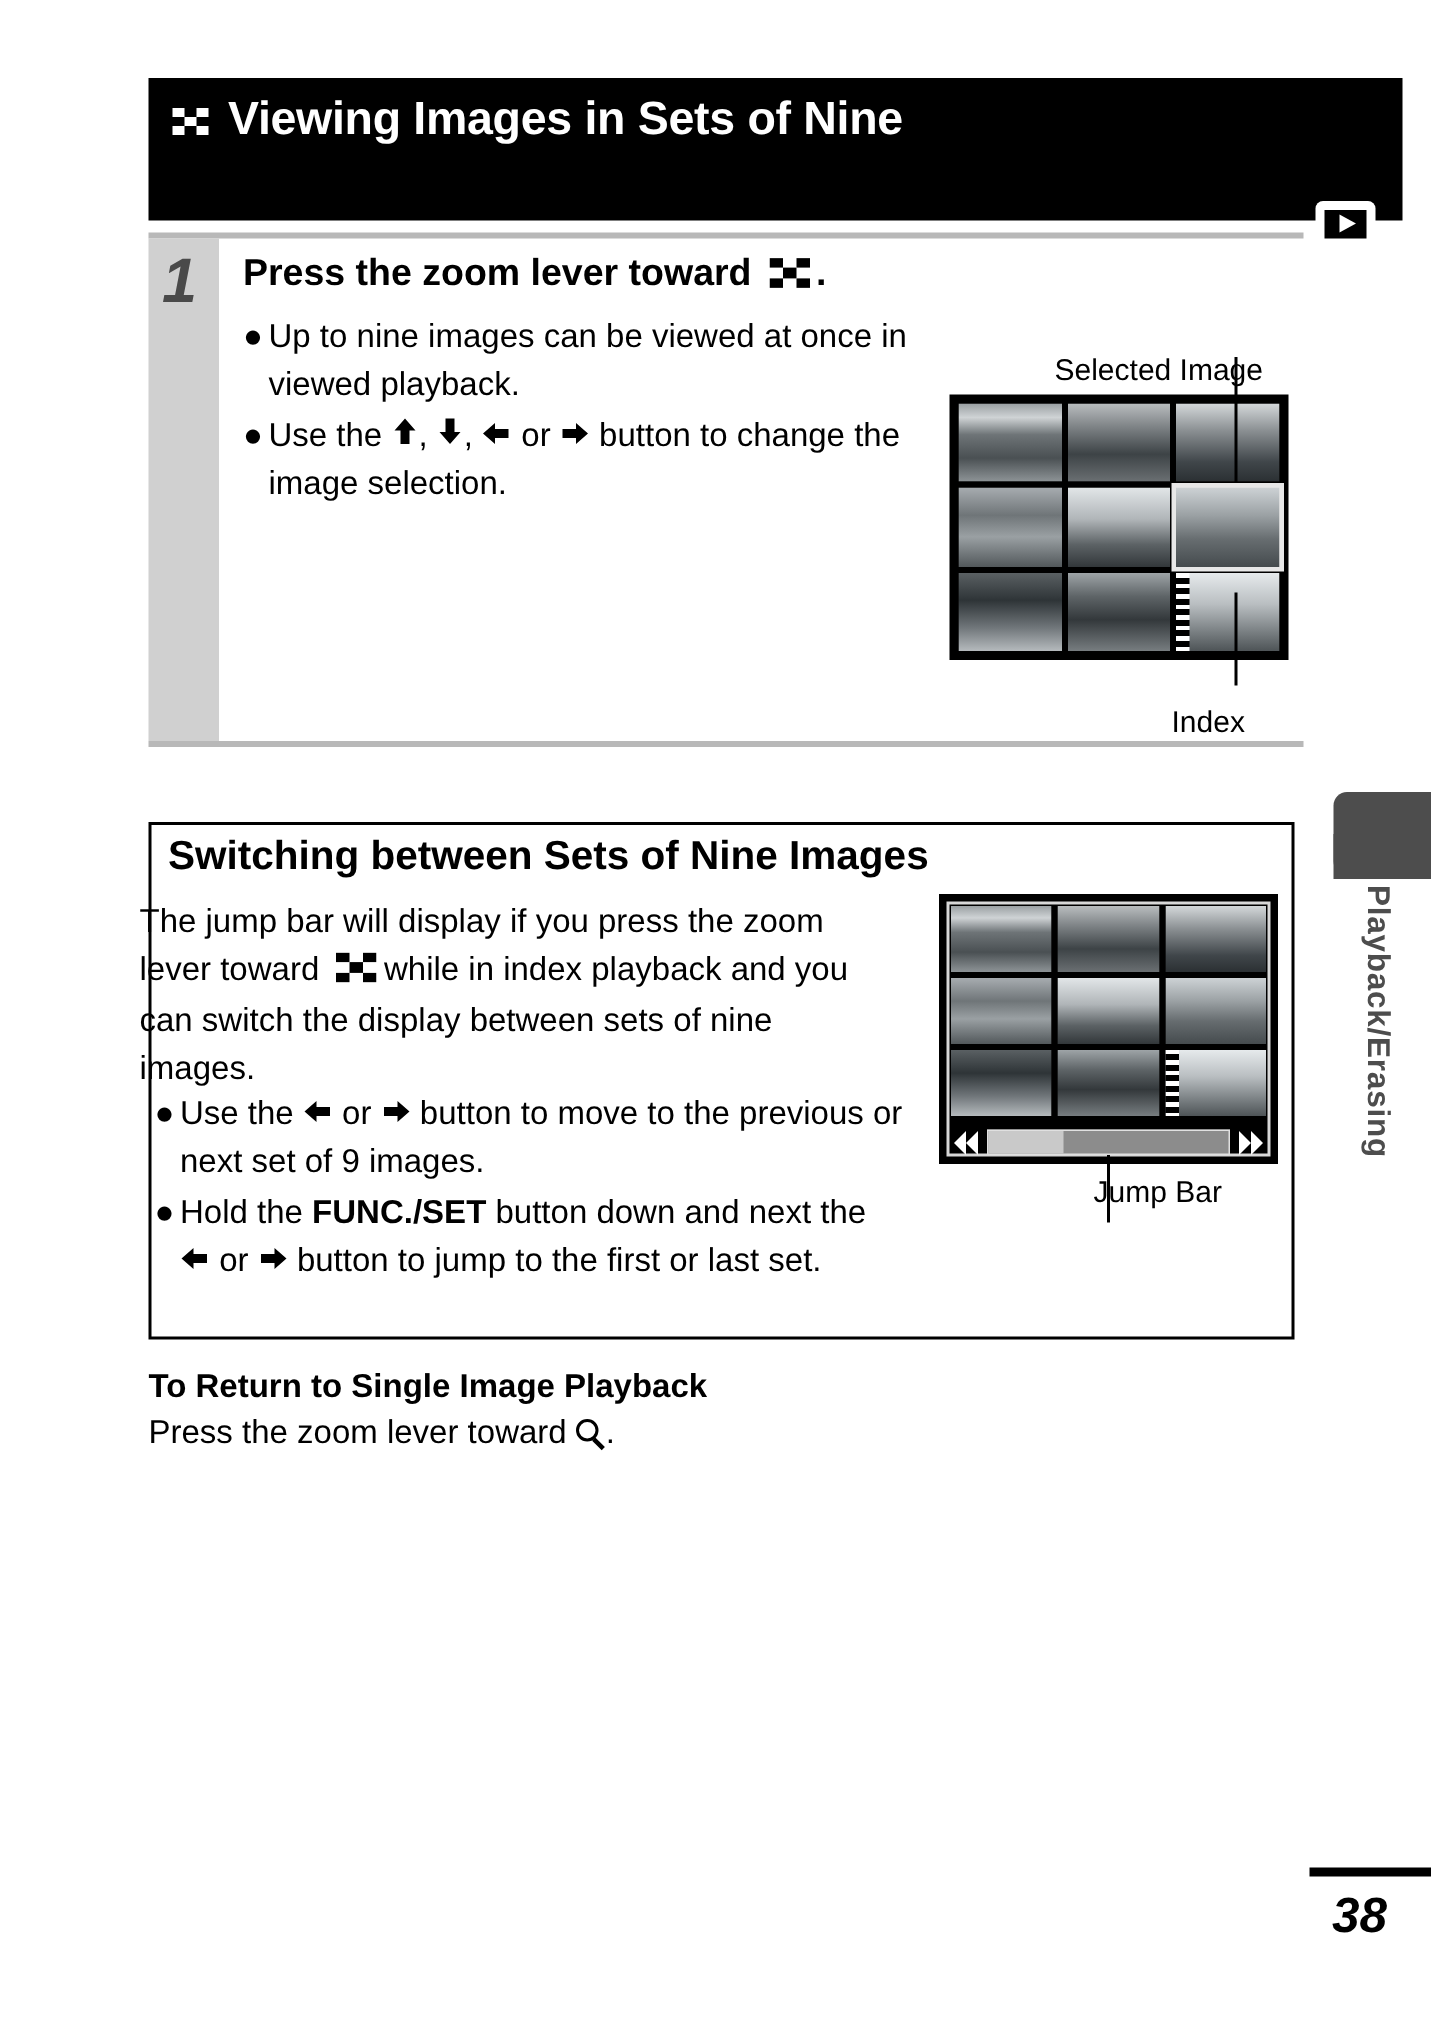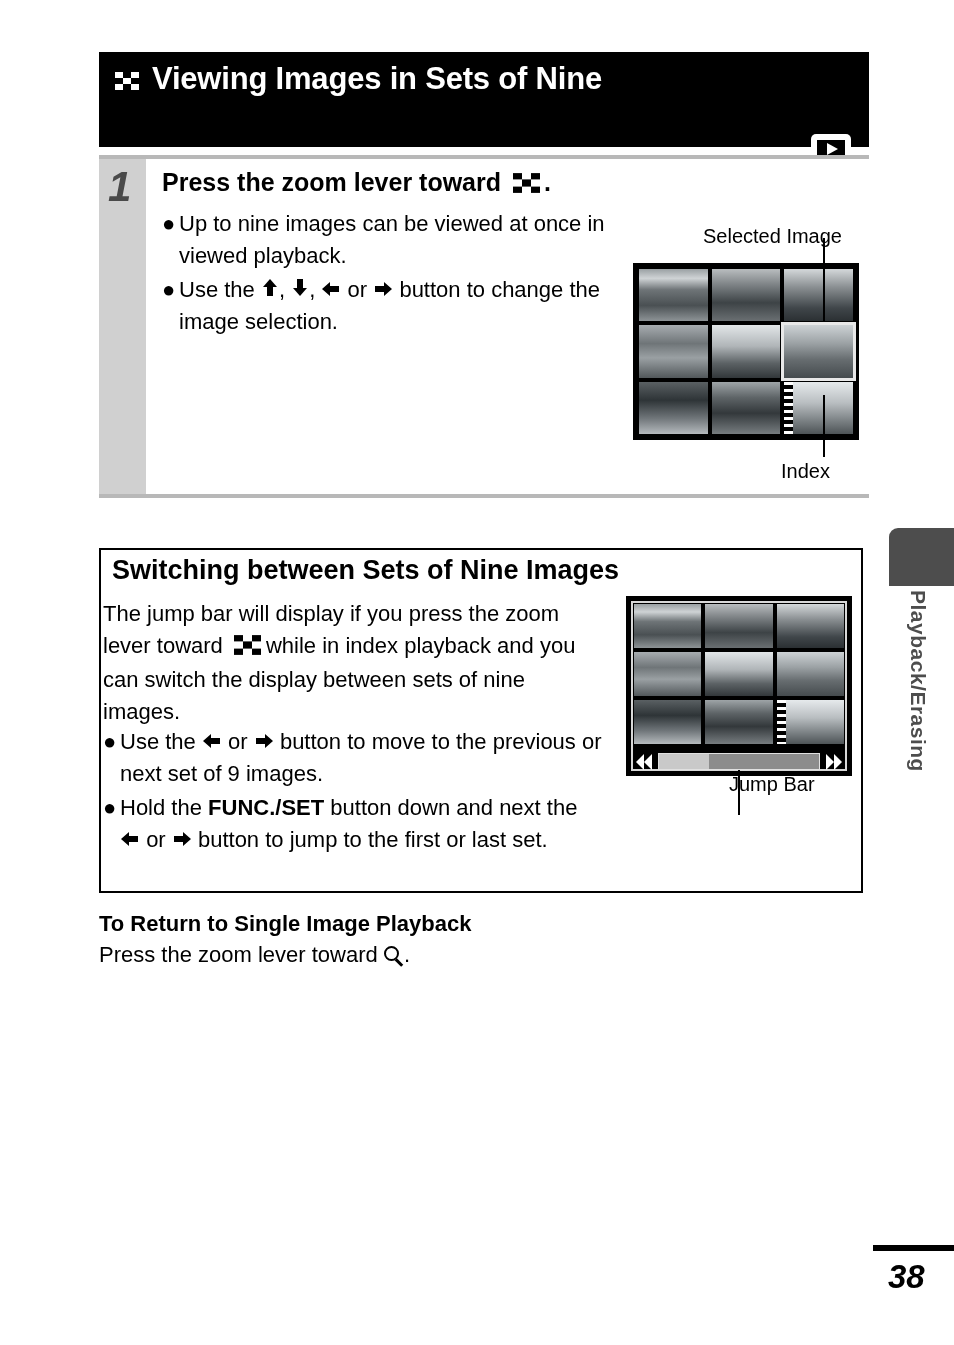--- a/index.html
+++ b/index.html
@@ -7,21 +7,21 @@
     width:954px;height:1345px;
     background:#ffffff;
     font-family:"Liberation Sans", sans-serif;
     color:#000;
     position:relative;
     overflow:hidden;
   }
 
   
   .header{
-    position:absolute;left:99px;top:52px;width:770px;height:95px;
+    position:absolute;left:99px;top:52px;width:836px;height:95px;
     background:#000000;
     color:#ffffff;
     box-sizing:border-box;
     padding:8px 14px 0 14px;
   }
   .header-title{
     font-size:31px;font-weight:bold;line-height:38px;
     letter-spacing:-0.2px;
     width:700px;
   }
@@ -97,32 +97,32 @@
   .jb-left .t{border-right:8px solid #ffffff;}
   .jb-right .t{border-left:8px solid #ffffff;}
   .jb-track{
     flex:1 1 auto;height:17px;margin:0 6px;background:#8c8c8c;border:1px solid #e0e0e0;
     box-sizing:border-box;position:relative;
   }
   .jb-thumb{position:absolute;left:0;top:0;bottom:0;width:31%;background:#c9c9c9;}
 
   
   .leader{position:absolute;background:#000;width:2px;}
-  .calloutlabel{position:absolute;font-size:20px;line-height:24px;}
+  .calloutlabel{position:absolute;font-size:20px;line-height:24px;margin-top:11px;}
 
   
   .switchbox{
     position:absolute;left:99px;top:548px;width:764px;height:345px;
     border:2px solid #000;box-sizing:border-box;background:#fff;
   }
   .switch-head{
     position:absolute;left:112px;top:555px;font-size:27px;font-weight:bold;
   }
   .switch-para{
-    position:absolute;left:103px;top:598px;width:490px;
+    position:absolute;left:93px;top:598px;width:490px;
     font-size:22px;line-height:32px;
   }
   .switch-bullets{position:absolute;left:103px;top:726px;width:500px;}
 
   
   .ret-head{position:absolute;left:99px;top:911px;font-size:22px;font-weight:bold;}
   .ret-line{position:absolute;left:99px;top:942px;font-size:22px;}
 
   
   .mag{display:inline-block;position:relative;width:20px;height:20px;vertical-align:-4px;}

